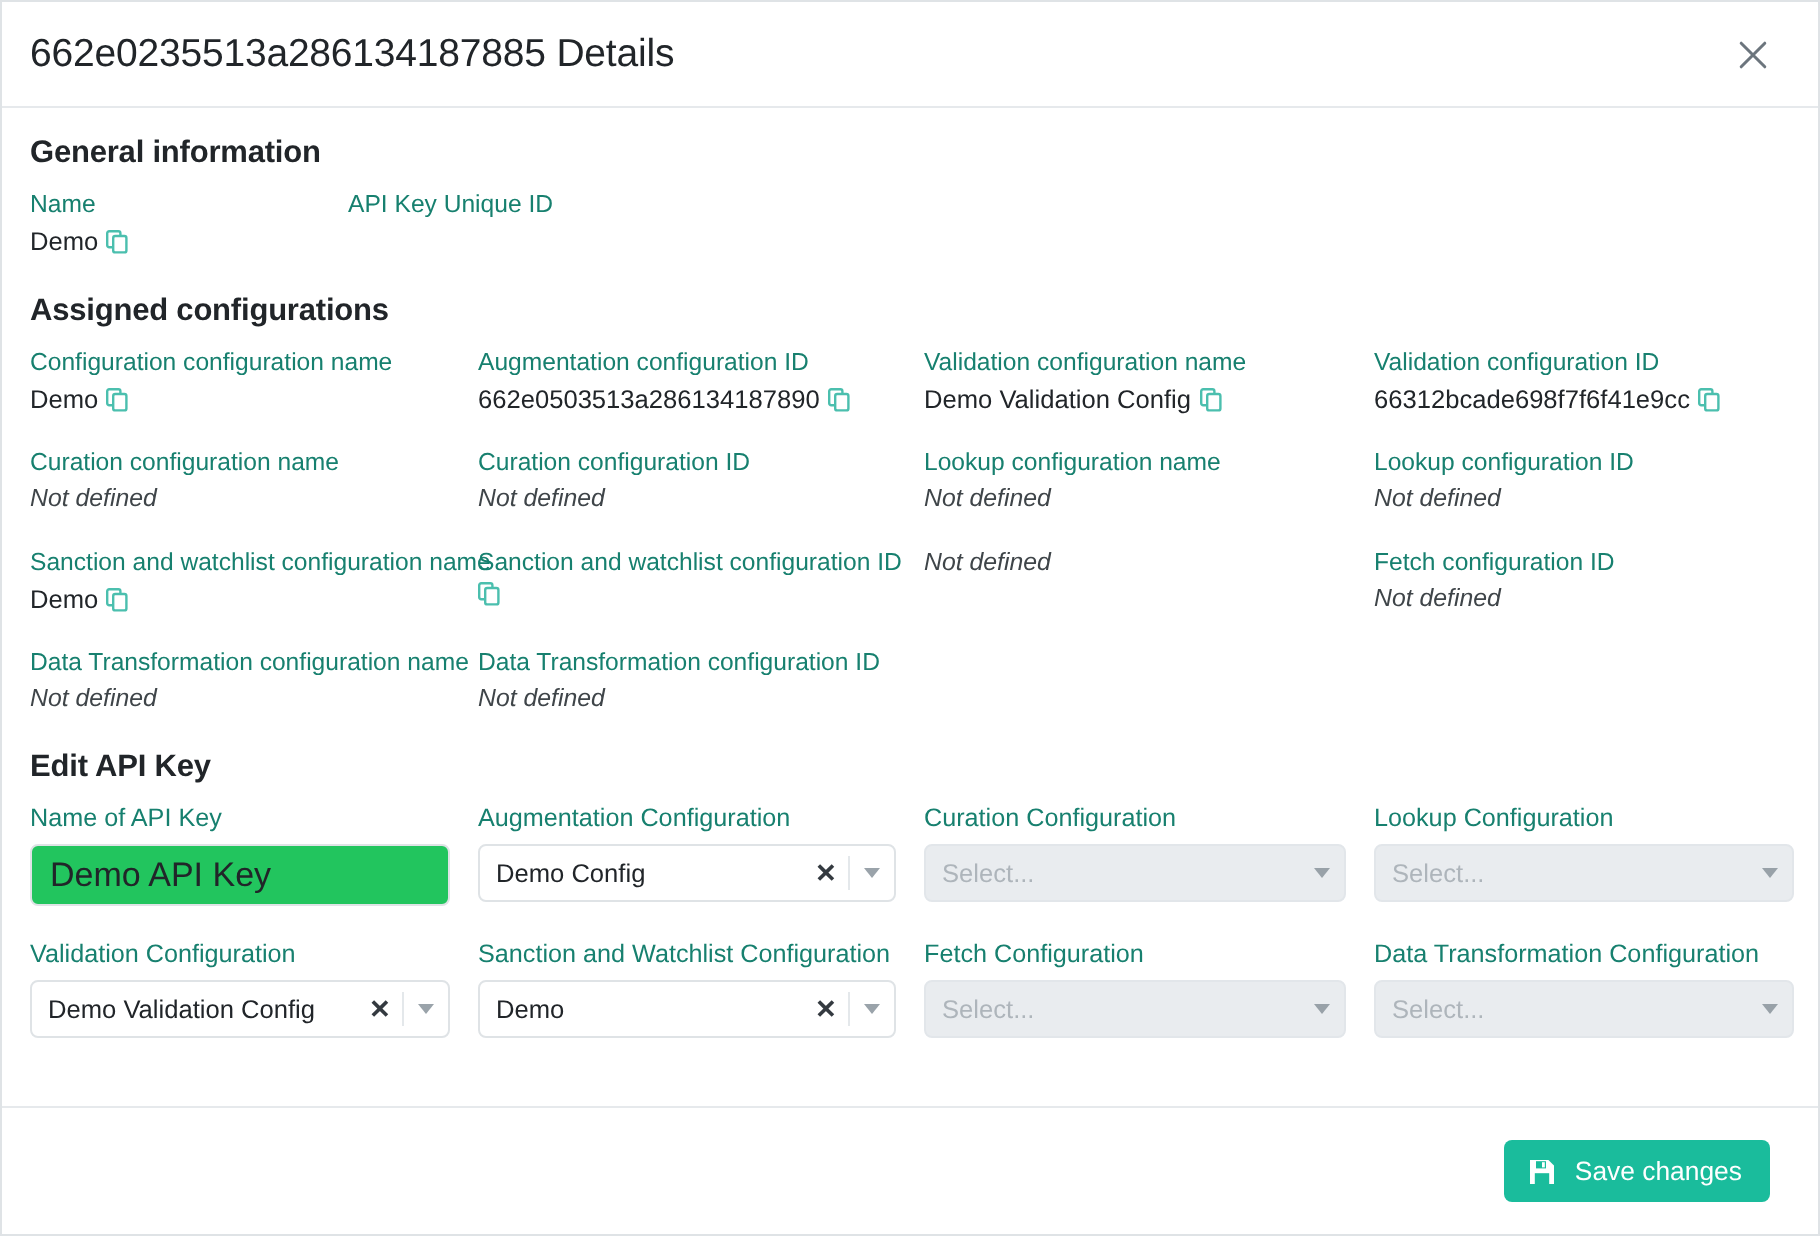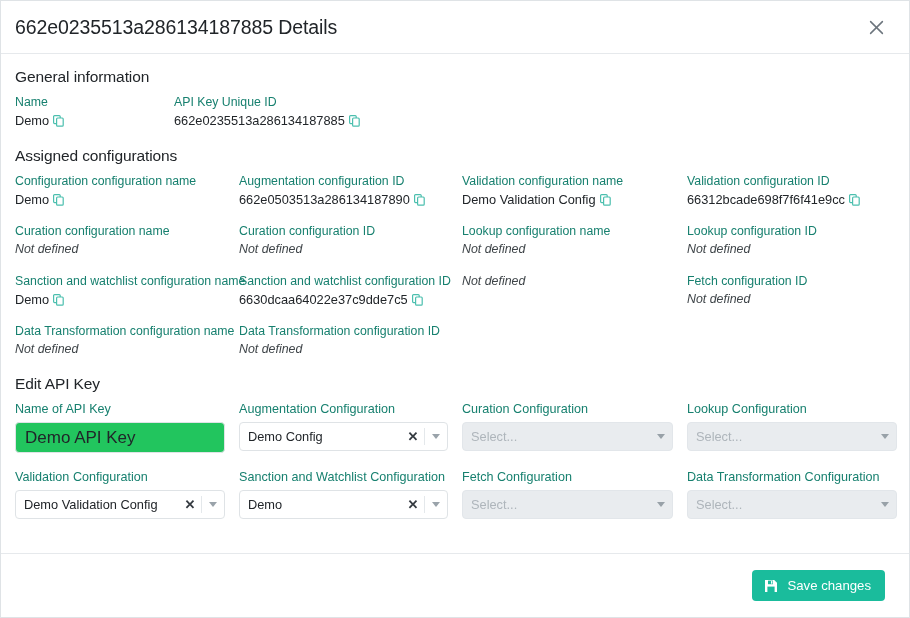--- a/index.html
+++ b/index.html
@@ -57,21 +57,21 @@
 
   
   .modal-body {
     flex: 1;
     padding: 14px 14px 0 14px;
     box-sizing: border-box;
     overflow: hidden;
   }
   .section-title {
     font-size: 15.5px;
-    font-weight: normal;
+    font-weight: bold;
     color: #212529;
     margin: 0 0 8px 0;
     letter-spacing: -0.1px;
   }
   .section-title.sp-assigned { margin-top: 18px; }
   .section-title.sp-edit { margin-top: 17px; }
 
   
   .grid4 {
     display: grid;
@@ -260,29 +260,20 @@
           <span class="copy-icon">
             <svg width="11" height="12" viewBox="0 0 11 12" aria-hidden="true">
               <rect x="0.6" y="0.6" width="6.6" height="8" rx="1" fill="none" stroke="#4bbfae" stroke-width="1.2"></rect>
               <rect x="3.6" y="3" width="6.6" height="8.2" rx="1" fill="#ffffff" stroke="#4bbfae" stroke-width="1.2"></rect>
             </svg>
           </span>
         </div>
       </div>
       <div class="cell">
         <div class="field-label">API Key Unique ID</div>
-        <div class="field-value">
-          <span>662e0235513a286134187885</span>
-          <span class="copy-icon">
-            <svg width="11" height="12" viewBox="0 0 11 12" aria-hidden="true">
-              <rect x="0.6" y="0.6" width="6.6" height="8" rx="1" fill="none" stroke="#4bbfae" stroke-width="1.2"></rect>
-              <rect x="3.6" y="3" width="6.6" height="8.2" rx="1" fill="#ffffff" stroke="#4bbfae" stroke-width="1.2"></rect>
-            </svg>
-          </span>
-        </div>
       </div>
     </div>
 
     <div class="section-title sp-assigned">Assigned configurations</div>
 
     <div class="grid4">
       <div class="cell">
         <div class="field-label">Configuration configuration name</div>
         <div class="field-value">
           <span>Demo</span>
@@ -364,21 +355,20 @@
             <svg width="11" height="12" viewBox="0 0 11 12">
                 <rect x="0.6" y="0.6" width="6.6" height="8" rx="1" fill="none" stroke="#4bbfae" stroke-width="1.2"></rect>
                 <rect x="3.6" y="3" width="6.6" height="8.2" rx="1" fill="#ffffff" stroke="#4bbfae" stroke-width="1.2"></rect>
               </svg>
           </span>
         </div>
       </div>
       <div class="cell">
         <div class="field-label">Sanction and watchlist configuration ID</div>
         <div class="field-value">
-          <span>6630dcaa64022e37c9dde7c5</span>
           <span class="copy-icon">
             <svg width="11" height="12" viewBox="0 0 11 12">
                 <rect x="0.6" y="0.6" width="6.6" height="8" rx="1" fill="none" stroke="#4bbfae" stroke-width="1.2"></rect>
                 <rect x="3.6" y="3" width="6.6" height="8.2" rx="1" fill="#ffffff" stroke="#4bbfae" stroke-width="1.2"></rect>
               </svg>
           </span>
         </div>
       </div>
       <div class="cell">
         <div class="field-value undefined-val">Not defined</div>

